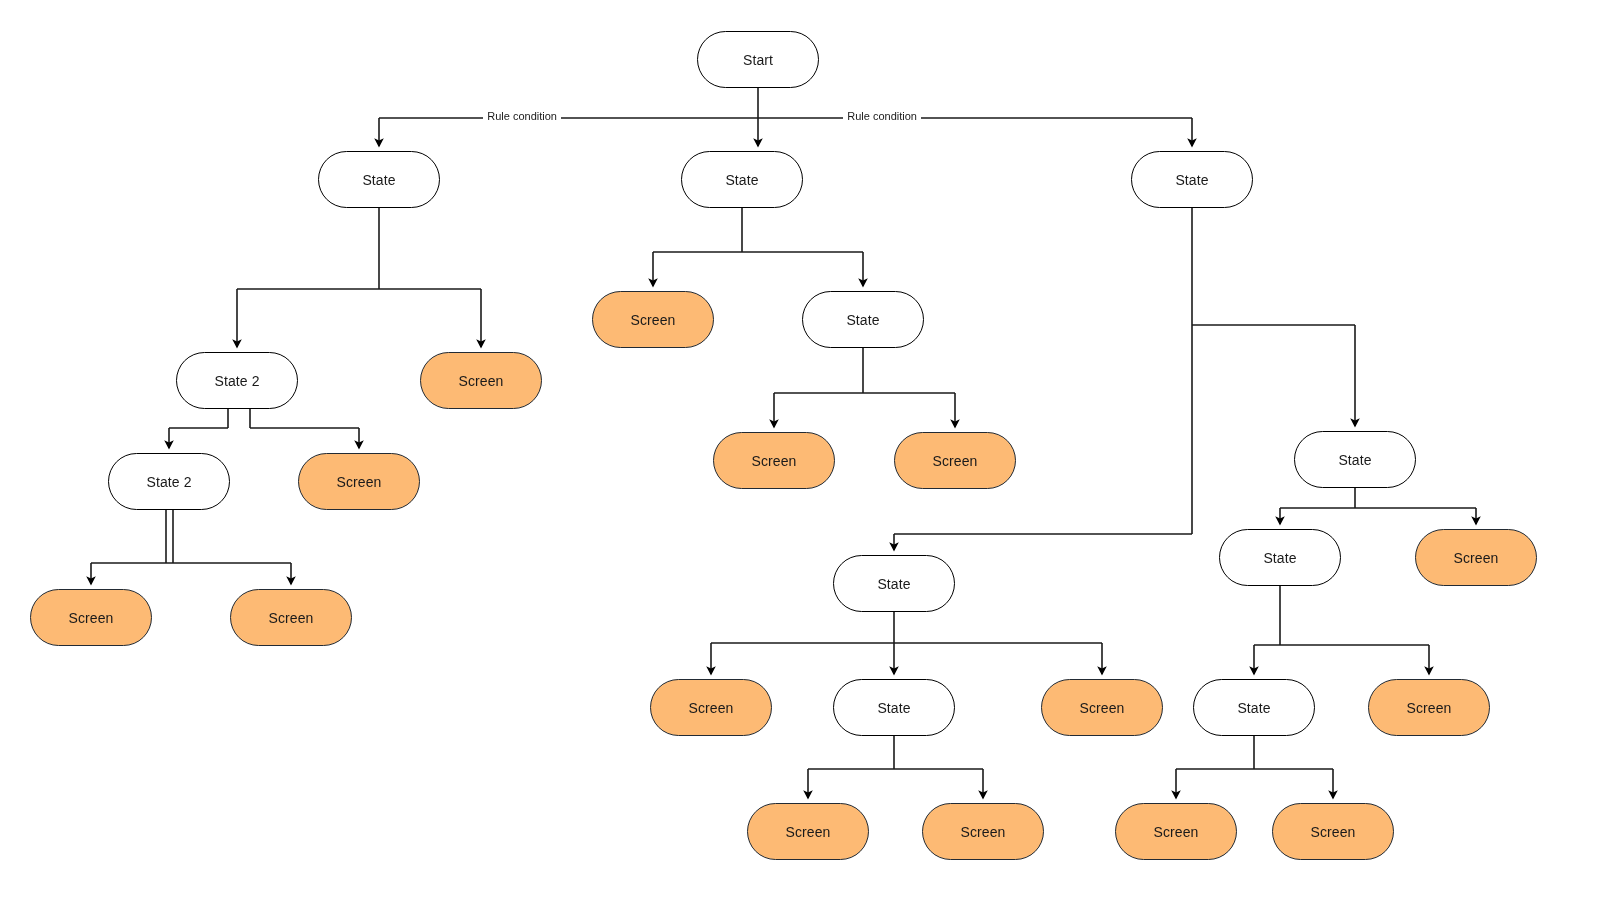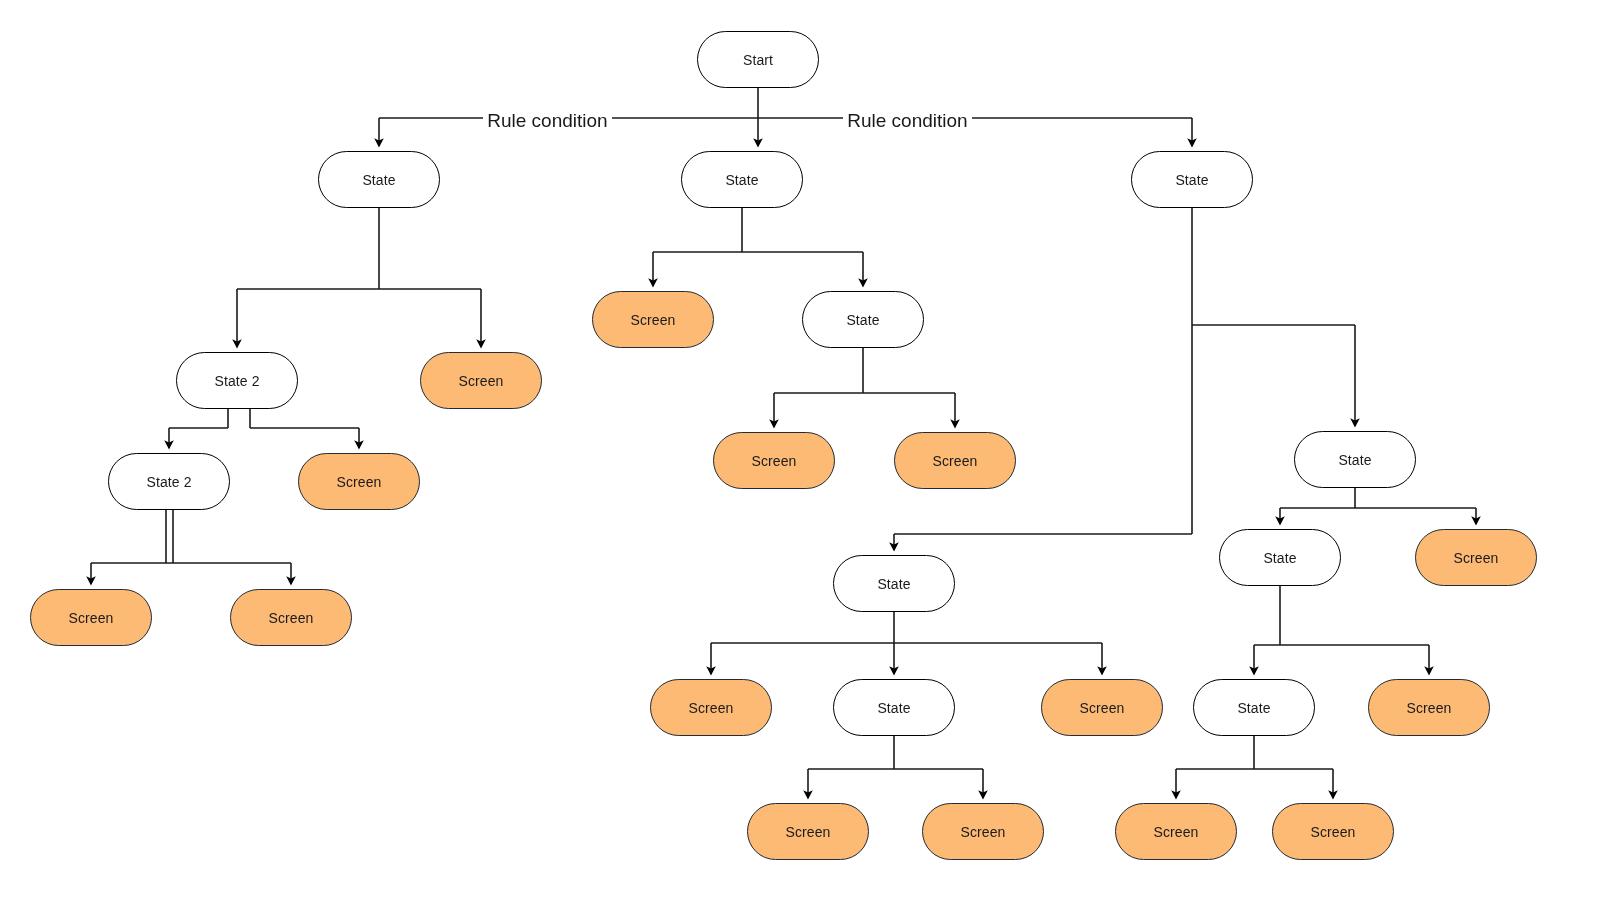--- a/index.html
+++ b/index.html
@@ -45,21 +45,21 @@
   }
   .node.screen {
     background: #fdba74;
     border-color: #222a33;
   }
   .node-label {
     pointer-events: none;
   }
   .edge-label {
     position: absolute;
-    font-size: 19px;
+    font-size: 11px;
     color: #1a1a1a;
     background: #ffffff;
     padding: 0 4px;
     white-space: nowrap;
     line-height: 1;
     user-select: none;
   }
 </style>
 </head>
 <body>

